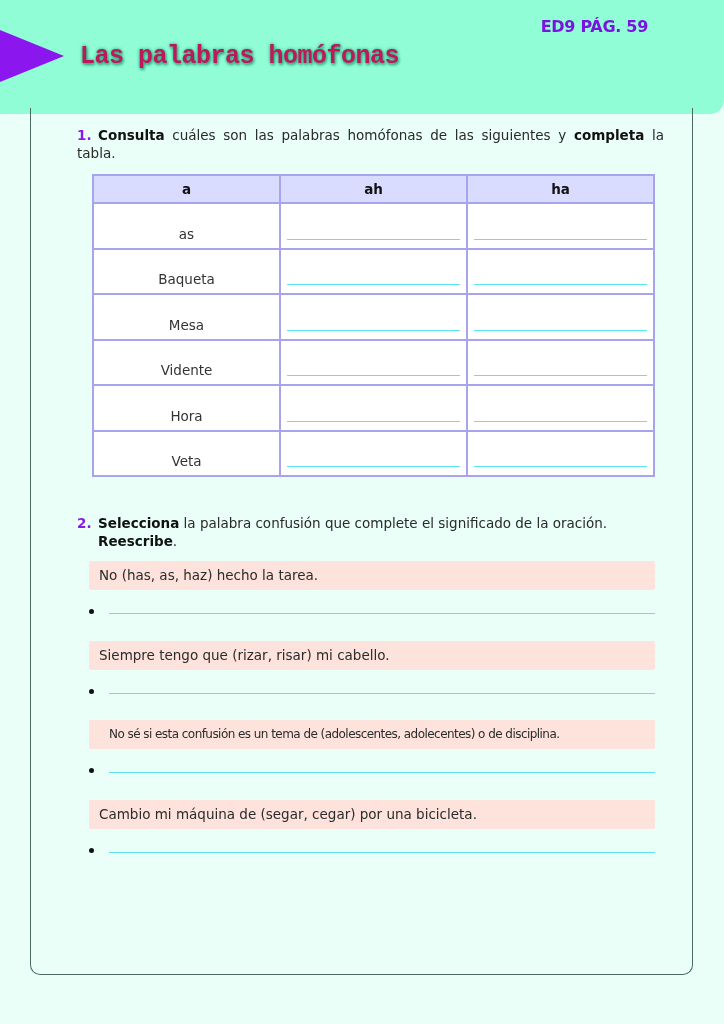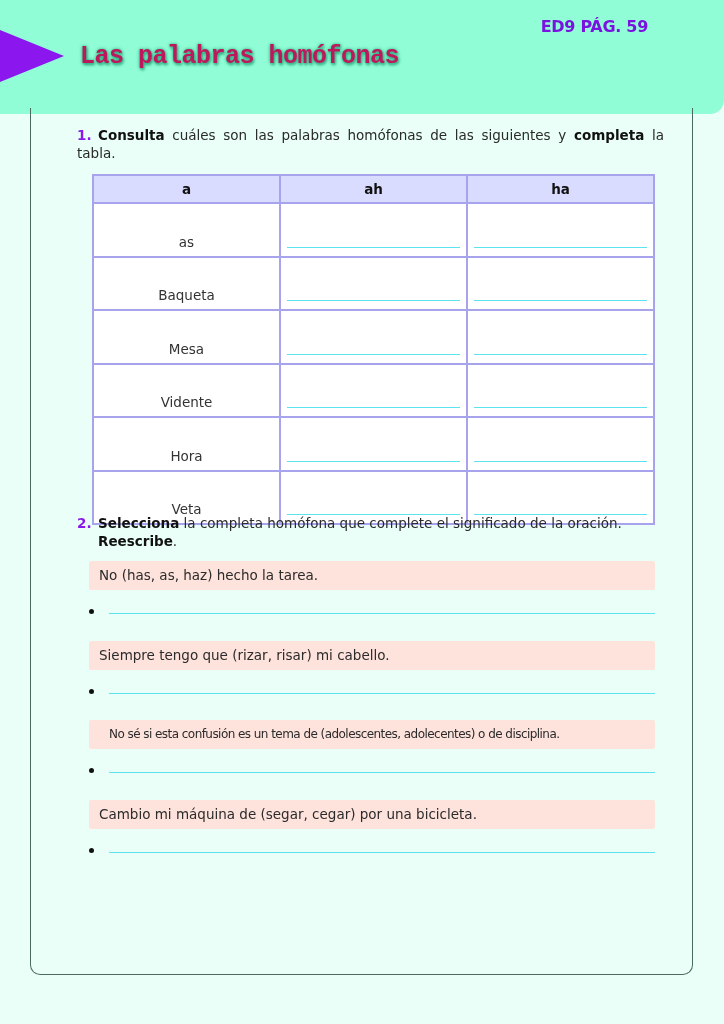--- a/index.html
+++ b/index.html
@@ -71,21 +71,21 @@
       font-size: 13.5px; font-weight: bold; color: #111;
       padding: 0;
     }
     table.homo td {
       background: #ffffff;
       border: 2px solid #a7a3ec;
       height: 37.5px;
       font-size: 13.5px; color: #333;
       text-align: center;
       vertical-align: bottom;
-      padding: 8px 6px 6px 6px;
+      padding: 0 6px 6px 6px;
     }
     .blank {
       display: block; height: 0;
       border-bottom: 1.5px solid #5be3ef;
       margin-bottom: 2px;
     }
     .sentence {
       position: absolute; left: 89px; width: 566px; height: 29px;
       background: #fee2dc;
       border-radius: 2px;
@@ -180,21 +180,21 @@
           <span class="blank"></span>
         </td>
         <td>
           <span class="blank"></span>
         </td>
       </tr>
     </tbody>
 </table>
 
 <div class="q" style="top:514px;">
-  <span class="num">2.</span><b>Selecciona</b><span> la completa homófona que complete el significado de la oración.</span><br><span class="indent"></span><b>Reescribe</b><span>.</span>
+  <span class="num">2.</span><b>Selecciona</b><span> la palabra confusión que complete el significado de la oración.</span><br><span class="indent"></span><b>Reescribe</b><span>.</span>
 </div>
 
 <div class="sentence" style="top:561px;">No (has, as, haz) hecho la tarea.</div>
 <div class="answer" style="top:605px;">
   <span class="bullet"></span>
   <span class="line"></span>
 </div>
 
 <div class="sentence" style="top:641px;">Siempre tengo que (rizar, risar) mi cabello.</div>
 <div class="answer" style="top:685px;">

